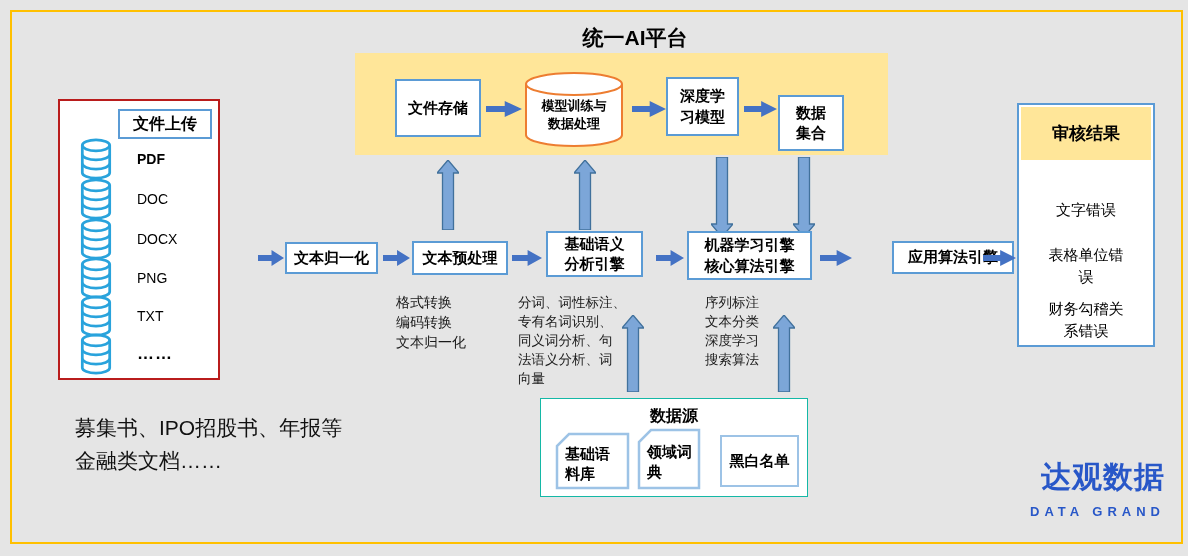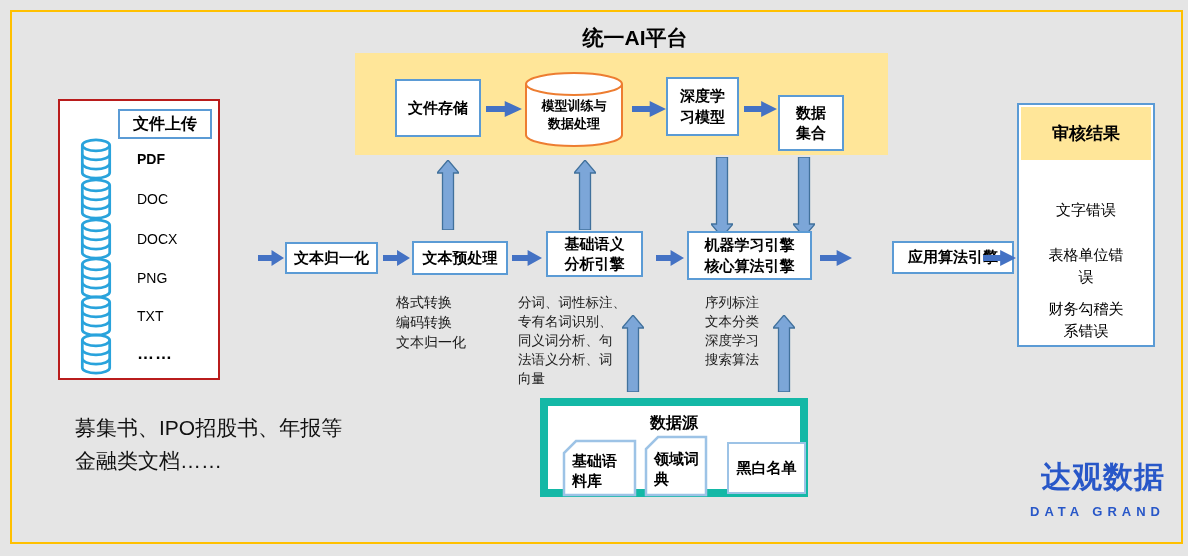--- a/index.html
+++ b/index.html
@@ -28,21 +28,21 @@
   .upload-panel { left:58px; top:99px; width:162px; height:281px; border:2px solid #b91c1c; background:#fff;padding-left:6px; }
   .upload-header { position:absolute; left:58px; top:8px; width:94px; height:30px; border:2px solid #5B9BD5; background:#fff; display:flex; align-items:center; justify-content:center; font-size:16px; font-weight:bold; color:#000; }
   .upload-row { position:absolute; left:18px; height:40px; display:flex; align-items:center; }
   .upload-row .lbl { position:absolute; left:59px; font-size:14px; color:#000; white-space:nowrap; }
   .upload-row .dots { font-weight:bold; font-size:17px; letter-spacing:1px; }
 
   
   .note { font-size:13.5px; color:#1a1a1a; line-height:19px; }
 
   
-  .datasource { left:540px; top:398px; width:268px; height:99px; border:8px solid #14b8a6; background:#fff; }
+  .datasource { left:540px; top:398px; width:268px; height:99px; border:1px solid #14b8a6; background:#fff; }
   .ds-title { position:absolute; left:0; top:7px; width:100%; text-align:center; font-size:16px; font-weight:bold; color:#000; }
   .ds-card { position:absolute; font-size:15px; font-weight:bold; color:#000; line-height:1.3; }
   .ds-card .txt { position:absolute; left:10px; top:12px; white-space:pre-line; }
   .ds-rect { position:absolute; border:2px solid #9DC3E6; background:#fff; display:flex; align-items:center; justify-content:center; font-size:15px; font-weight:bold; color:#000; }
 
   
   .audit { left:1017px; top:103px; width:138px; height:244px; border:2px solid #5B9BD5; background:#fff; }
   .audit-header { position:absolute; left:2px; top:2px; width:130px; height:53px; background:#FFE699; display:flex; align-items:center; justify-content:center; font-size:17px; font-weight:bold; color:#000; }
   .audit-item { position:absolute; left:0; width:134px; text-align:center; font-size:15px; color:#000; line-height:22px; }
 

